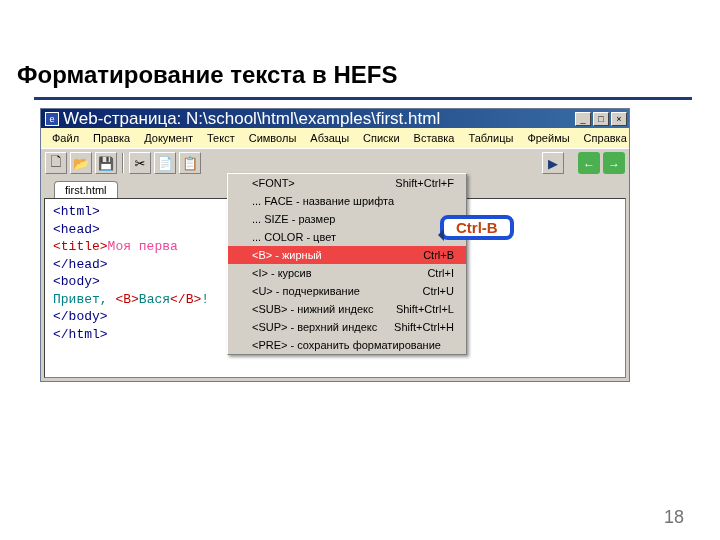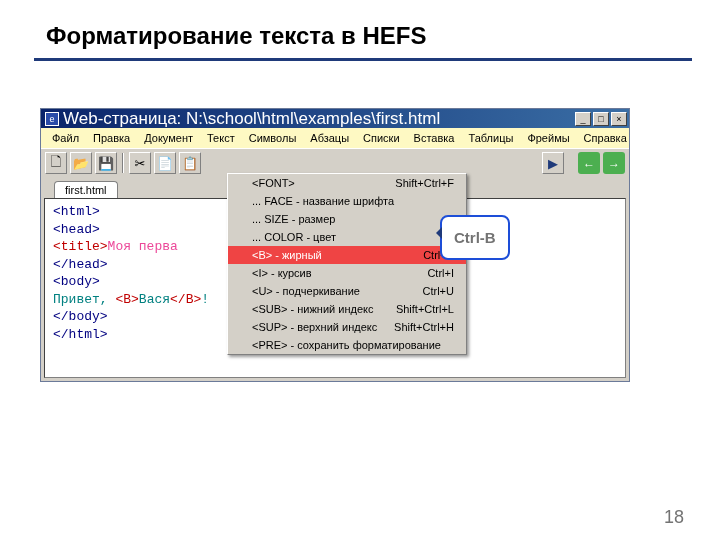--- a/index.html
+++ b/index.html
@@ -9,21 +9,22 @@
     height: 540px;
     background: #fff;
     font-family: Arial, sans-serif;
     position: relative;
     overflow: hidden;
   }
   .slide-title {
     font-size: 24px;
     font-weight: bold;
     color: #000;
-    padding: 22px 0 8px 46px;
+    padding: 22px 0 8px 17px;
+    margin-top: 39px;
   }
   .title-underline {
     border-bottom: 3px solid #1f3a7a;
     margin: 0 28px 0 34px;
   }
   .page-number {
     position: absolute;
     bottom: 12px;
     right: 36px;
     font-size: 18px;
@@ -156,27 +157,27 @@
   .dd-row .shortcut { color: #000; }
   .dd-row.sel {
     background: #ef4444;
     color: #fff;
   }
   .callout {
     position: absolute;
     left: 440px;
     top: 215px;
     background: #fff;
-    border: 2px solid #1d4ed8;
+    border: 4px solid #1d4ed8;
     border-radius: 8px;
-    padding: 12px 12px;
+    padding: 0 12px;
     font-weight: bold;
     font-family: Arial, sans-serif;
     font-size: 15px;
-    color: #737373;
+    color: #c2410c;
     z-index: 20;
   }
   .callout::before {
     content:"";
     position:absolute;
     left:-12px; top:10px;
     border: 6px solid transparent;
     border-right-color:#1f3a7a;
   }
   .nav-green {

